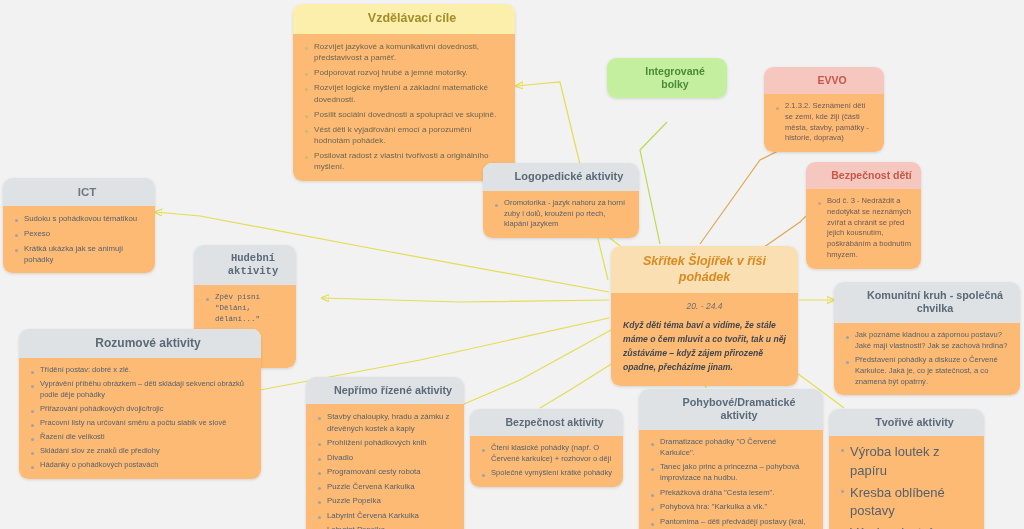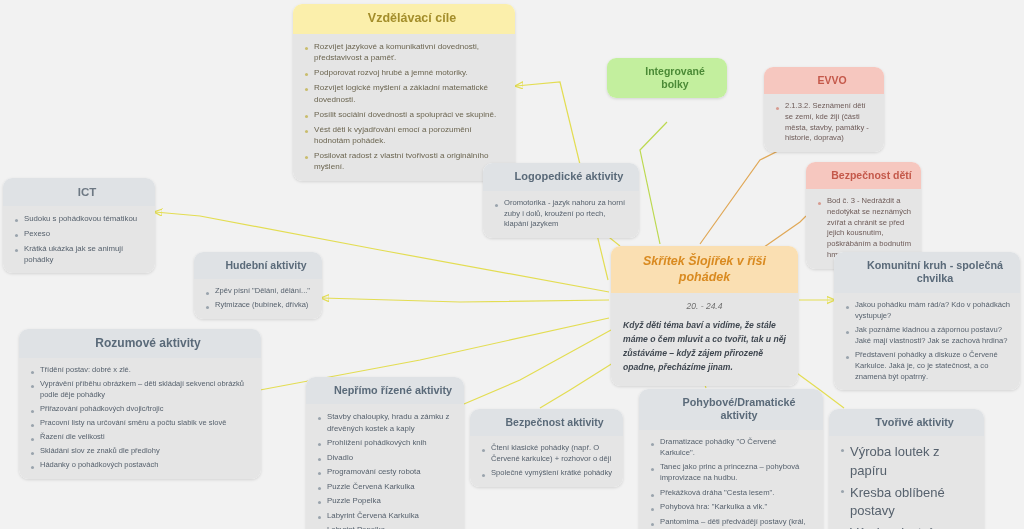--- a/index.html
+++ b/index.html
@@ -38,21 +38,21 @@
     box-sizing: border-box;
   }
   .node .hdr {
     text-align: center;
     font-weight: bold;
     padding: 7px 8px 7px 24px;
     box-sizing: border-box;
     line-height: 1.25;
   }
   .node .body {
-    background: #e5e5e5;
+    background: #fdba74;
     padding: 7px 10px 8px 10px;
     box-sizing: border-box;
   }
   ul.items {
     list-style: none;
     margin: 0;
     padding: 0;
   }
   ul.items li {
     position: relative;
@@ -109,23 +109,23 @@
     color: #3f4750;
   }
 
   
   #node-vzdelavaci { left: 293px; top: 4px;   width: 222px; }
   #node-integrovane{ left: 607px; top: 58px;  width: 120px; }
   #node-evvo       { left: 764px; top: 67px;  width: 120px; }
   #node-logopedicke{ left: 483px; top: 163px; width: 156px; }
   #node-bezpecnost { left: 806px; top: 162px; width: 115px; }
   #node-ict        { left: 3px;   top: 178px; width: 152px; }
-  #node-hudebni    { left: 194px; top: 252px; width: 128px; }
+  #node-hudebni    { left: 194px; top: 245px; width: 102px; font-family: Liberation Mono, monospace; }
   #node-center     { left: 611px; top: 246px; font-style: italic; }
-  #node-komunitni  { left: 834px; top: 252px; width: 186px; }
+  #node-komunitni  { left: 834px; top: 282px; width: 186px; }
   #node-rozumove   { left: 19px;  top: 329px; width: 242px; }
   #node-neprimo    { left: 306px; top: 377px; width: 158px; }
   #node-literarni  { left: 470px; top: 409px; width: 153px; }
   #node-pohybove   { left: 639px; top: 389px; width: 184px; }
   #node-tvorive    { left: 829px; top: 409px; width: 155px; }
 
   #node-vzdelavaci .hdr { font-size: 12.5px; }
   #node-vzdelavaci ul.items li { font-size: 8.1px; }
 
   #node-integrovane .hdr { font-size: 10.5px; }
@@ -282,21 +282,20 @@
     <div class="body">
       <div class="date">20. - 24.4</div>
       <div class="desc">Když děti téma baví a vidíme, že stále máme o čem mluvit a co tvořit, tak u něj zůstáváme – když zájem přirozeně opadne, přecházíme jinam.</div>
     </div>
   </div>
 
   <div class="node th-grey" id="node-komunitni">
     <div class="hdr">Komunitní kruh - společná chvilka</div>
     <div class="body">
       <ul class="items">
-        <li>Jakou pohádku mám rád/a? Kdo v pohádkách vystupuje?</li>
         <li>Jak poznáme kladnou a zápornou postavu? Jaké mají vlastnosti?  Jak se zachová hrdina?</li>
         <li>Představení pohádky a diskuze o Červené Karkulce. Jaká je, co je statečnost, a co znamená být opatrný.</li>
       </ul>
     </div>
   </div>
 
   <div class="node th-grey" id="node-rozumove">
     <div class="hdr">Rozumové aktivity</div>
     <div class="body">
       <ul class="items">

